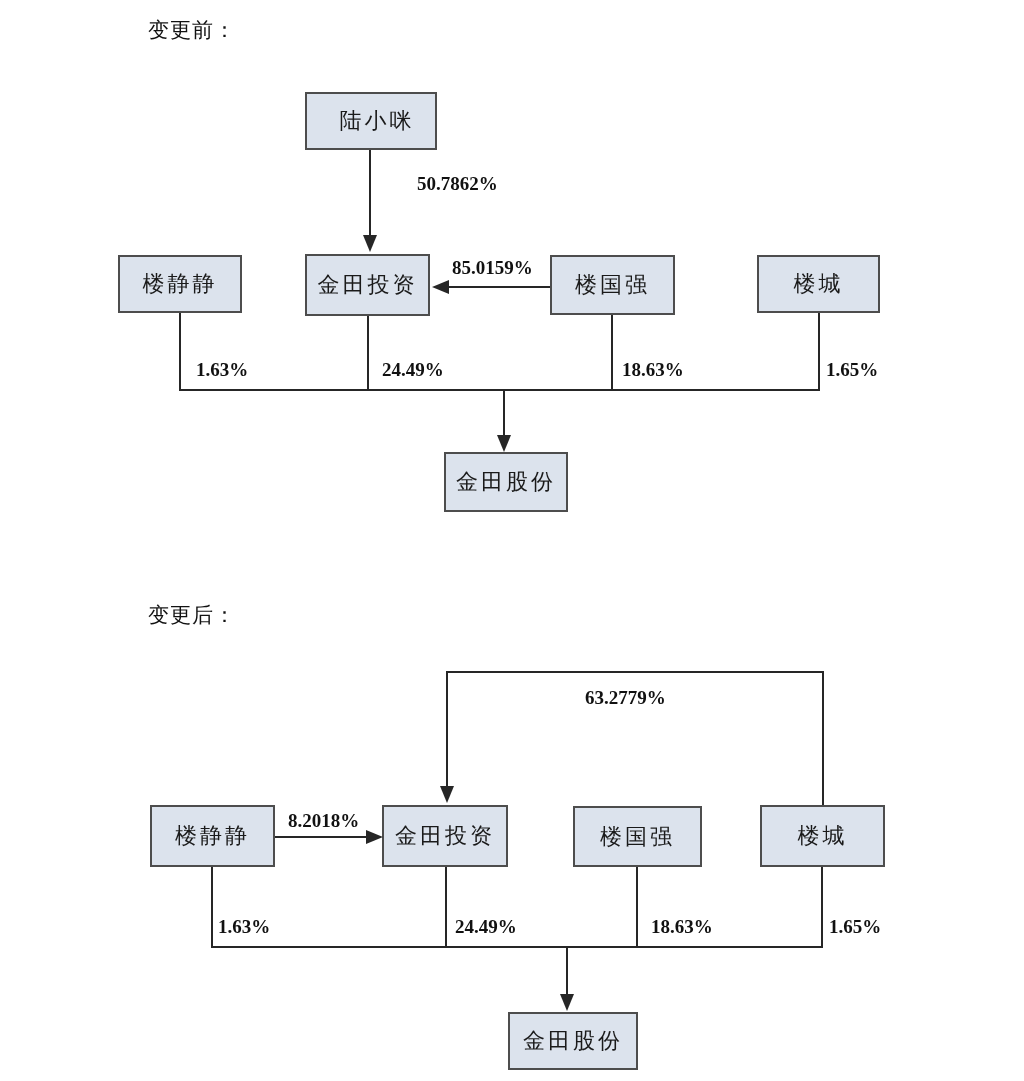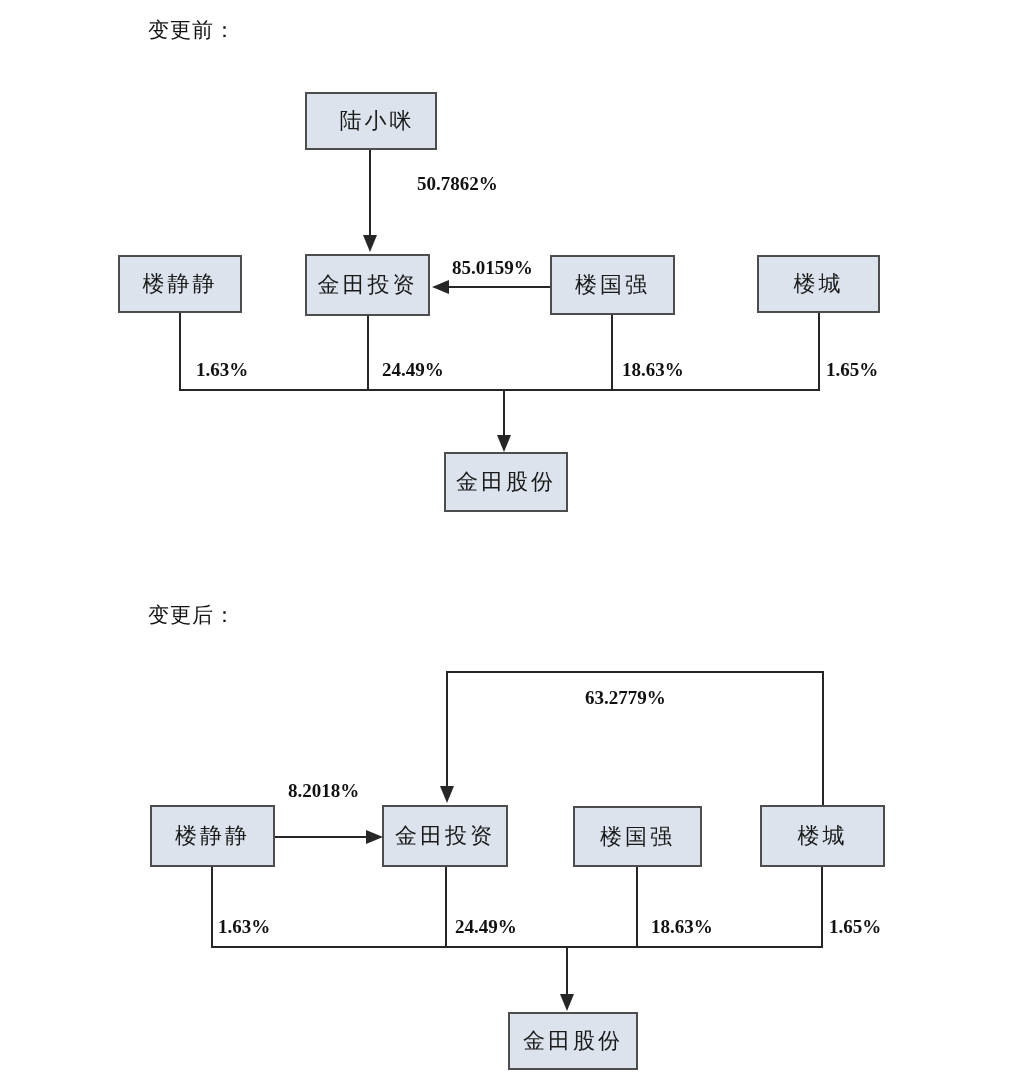--- a/index.html
+++ b/index.html
@@ -76,21 +76,21 @@
     <div class="arr arr-down" style="left:440px;top:786px;"></div>
     <div class="pct" style="left:585px;top:687px;">63.2779%</div>
 
     <div class="box" style="left:150px;top:805px;width:125px;height:62px;">楼静静</div>
     <div class="box" style="left:382px;top:805px;width:126px;height:62px;">金田投资</div>
     <div class="box" style="left:573px;top:806px;width:129px;height:61px;">楼国强</div>
     <div class="box" style="left:760px;top:805px;width:125px;height:62px;">楼城</div>
 
     <div class="hline" style="left:275px;top:836px;width:92px;"></div>
     <div class="arr arr-right" style="left:366px;top:830px;"></div>
-    <div class="pct" style="left:288px;top:780px;text-align:right;">8.2018%</div>
+    <div class="pct" style="left:288px;top:810px;text-align:right;">8.2018%</div>
 
     <div class="vline" style="left:211px;top:867px;height:81px;"></div>
     <div class="vline" style="left:445px;top:867px;height:81px;"></div>
     <div class="vline" style="left:636px;top:867px;height:81px;"></div>
     <div class="vline" style="left:821px;top:867px;height:81px;"></div>
 
     <div class="hline" style="left:211px;top:946px;width:612px;"></div>
 
     <div class="pct" style="left:218px;top:916px;">1.63%</div>
     <div class="pct" style="left:455px;top:916px;">24.49%</div>

